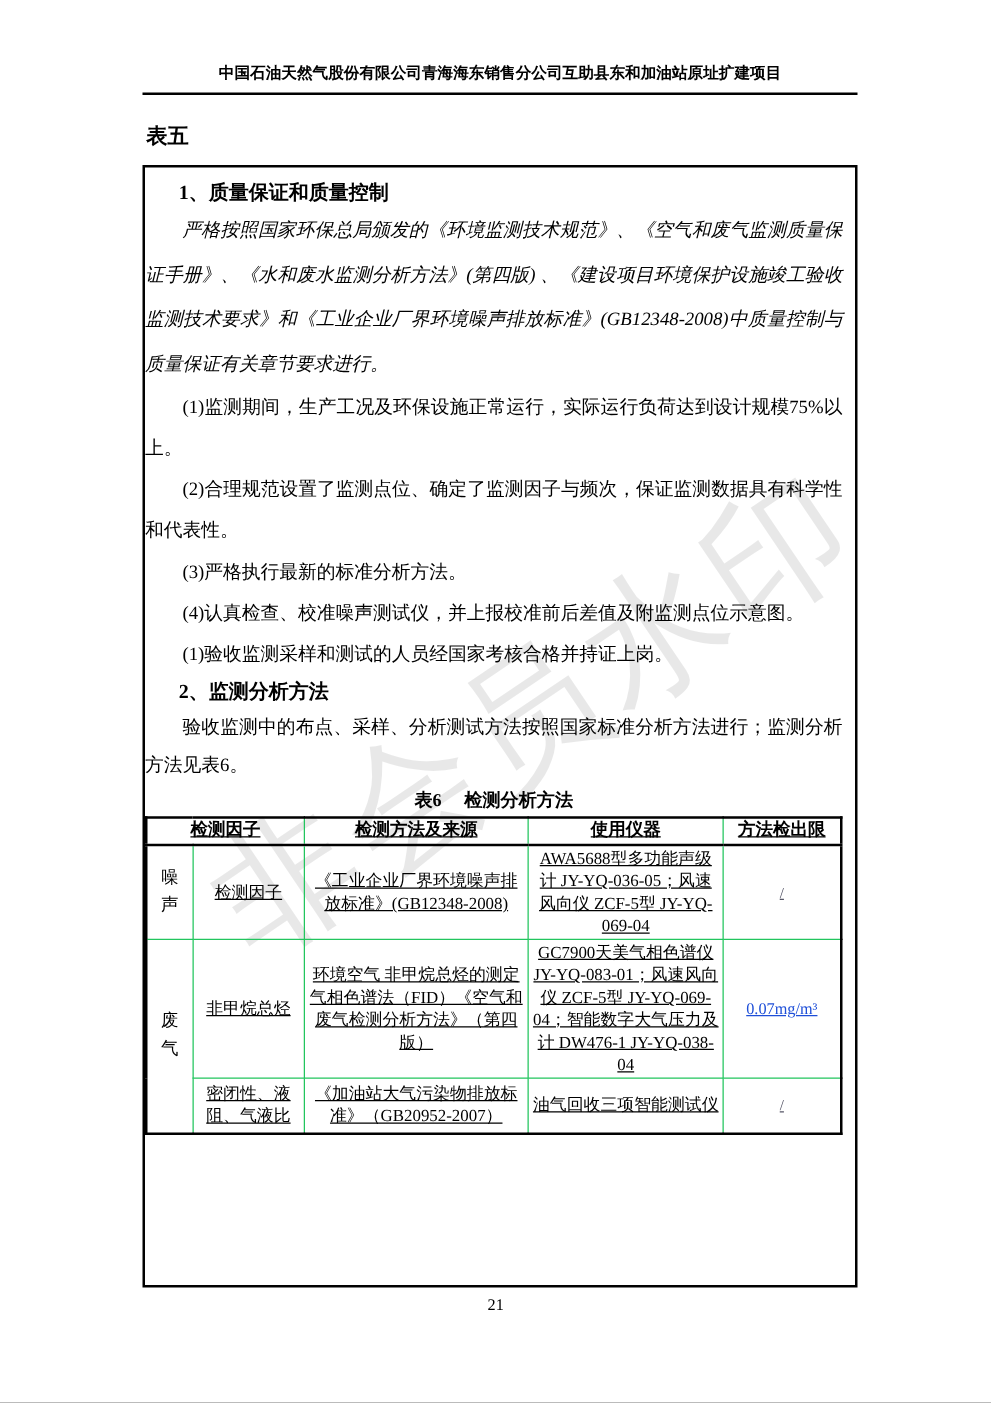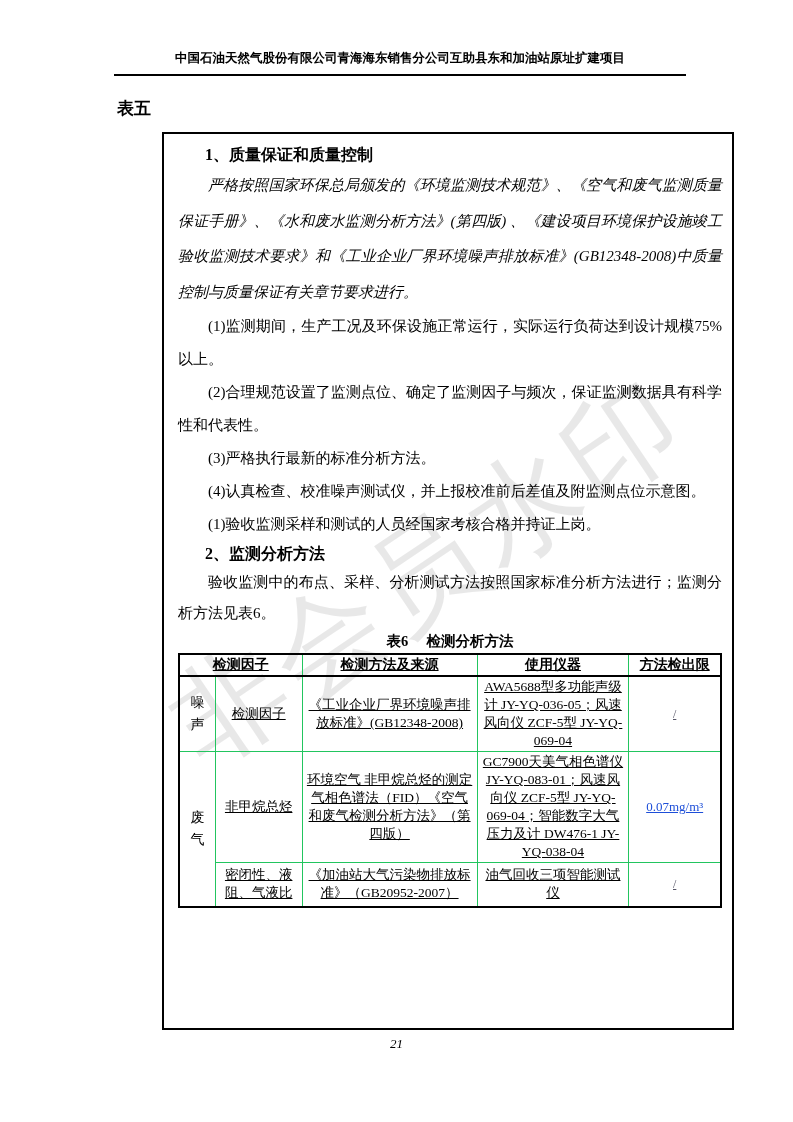--- a/index.html
+++ b/index.html
@@ -46,24 +46,23 @@
     font-size: 17px;
     font-weight: bold;
     z-index: 2;
   }
   
   .content-box {
     position: absolute;
     left: 114px; top: 132px;
     width: 572px; height: 898px;
     border: 2px solid #000;
-    padding: 6px 10px 0 14px;
+    padding: 6px 10px 0 0;
     z-index: 1;
     background: transparent;
-    margin-left: 48px;
   }
   .sec-title {
     font-size: 16px;
     font-weight: bold;
     line-height: 26px;
     margin: 0 0 0 27px;
   }
   .sec-title.first { margin-top: 2px; }
   .para {
     margin: 0;
@@ -116,21 +115,20 @@
   td.limit-cell { color: #556; font-size: 12px; }
   td.limit-value { color: #1d4ed8; font-size: 13px; }
   
   .page-number {
     position: absolute;
     left: 0; top: 1036px;
     width: 100%;
     text-align: center;
     font-size: 13px;
     z-index: 2;
-    font-style: italic;
   }
 </style>
 </head>
 <body>
 
 <div class="page">
 
   <div class="watermark">非会员水印</div>
 
   <div class="doc-header">

